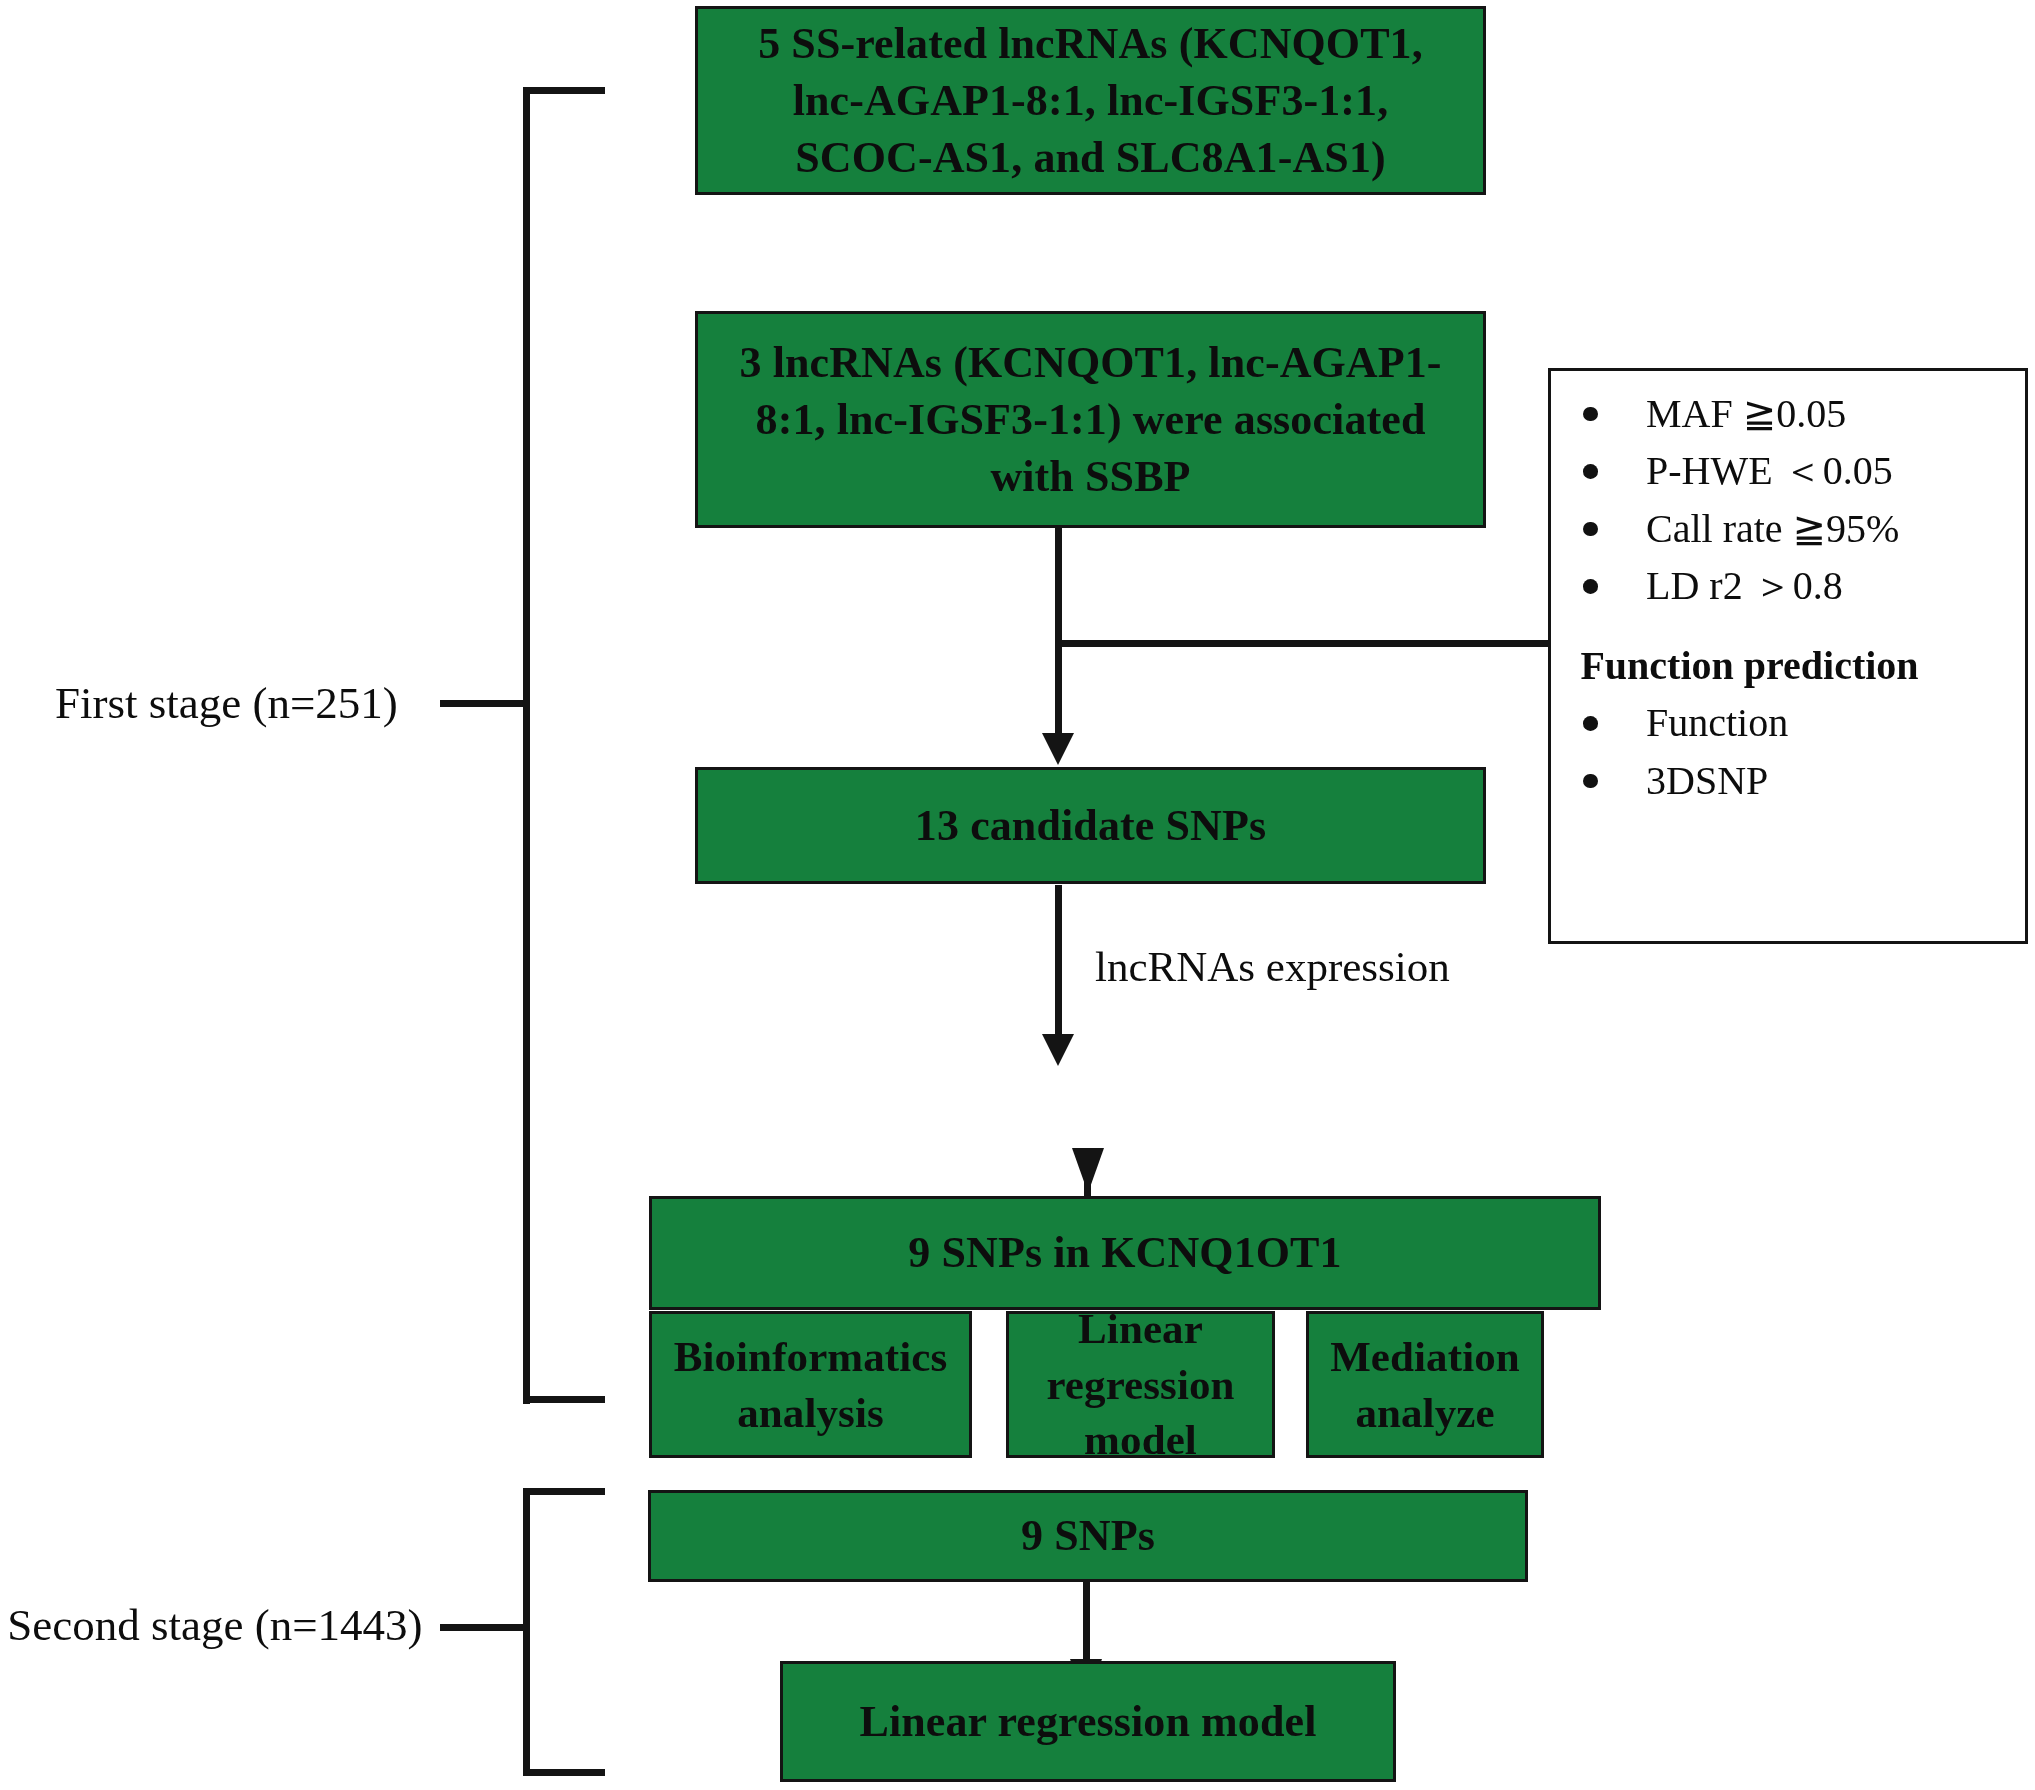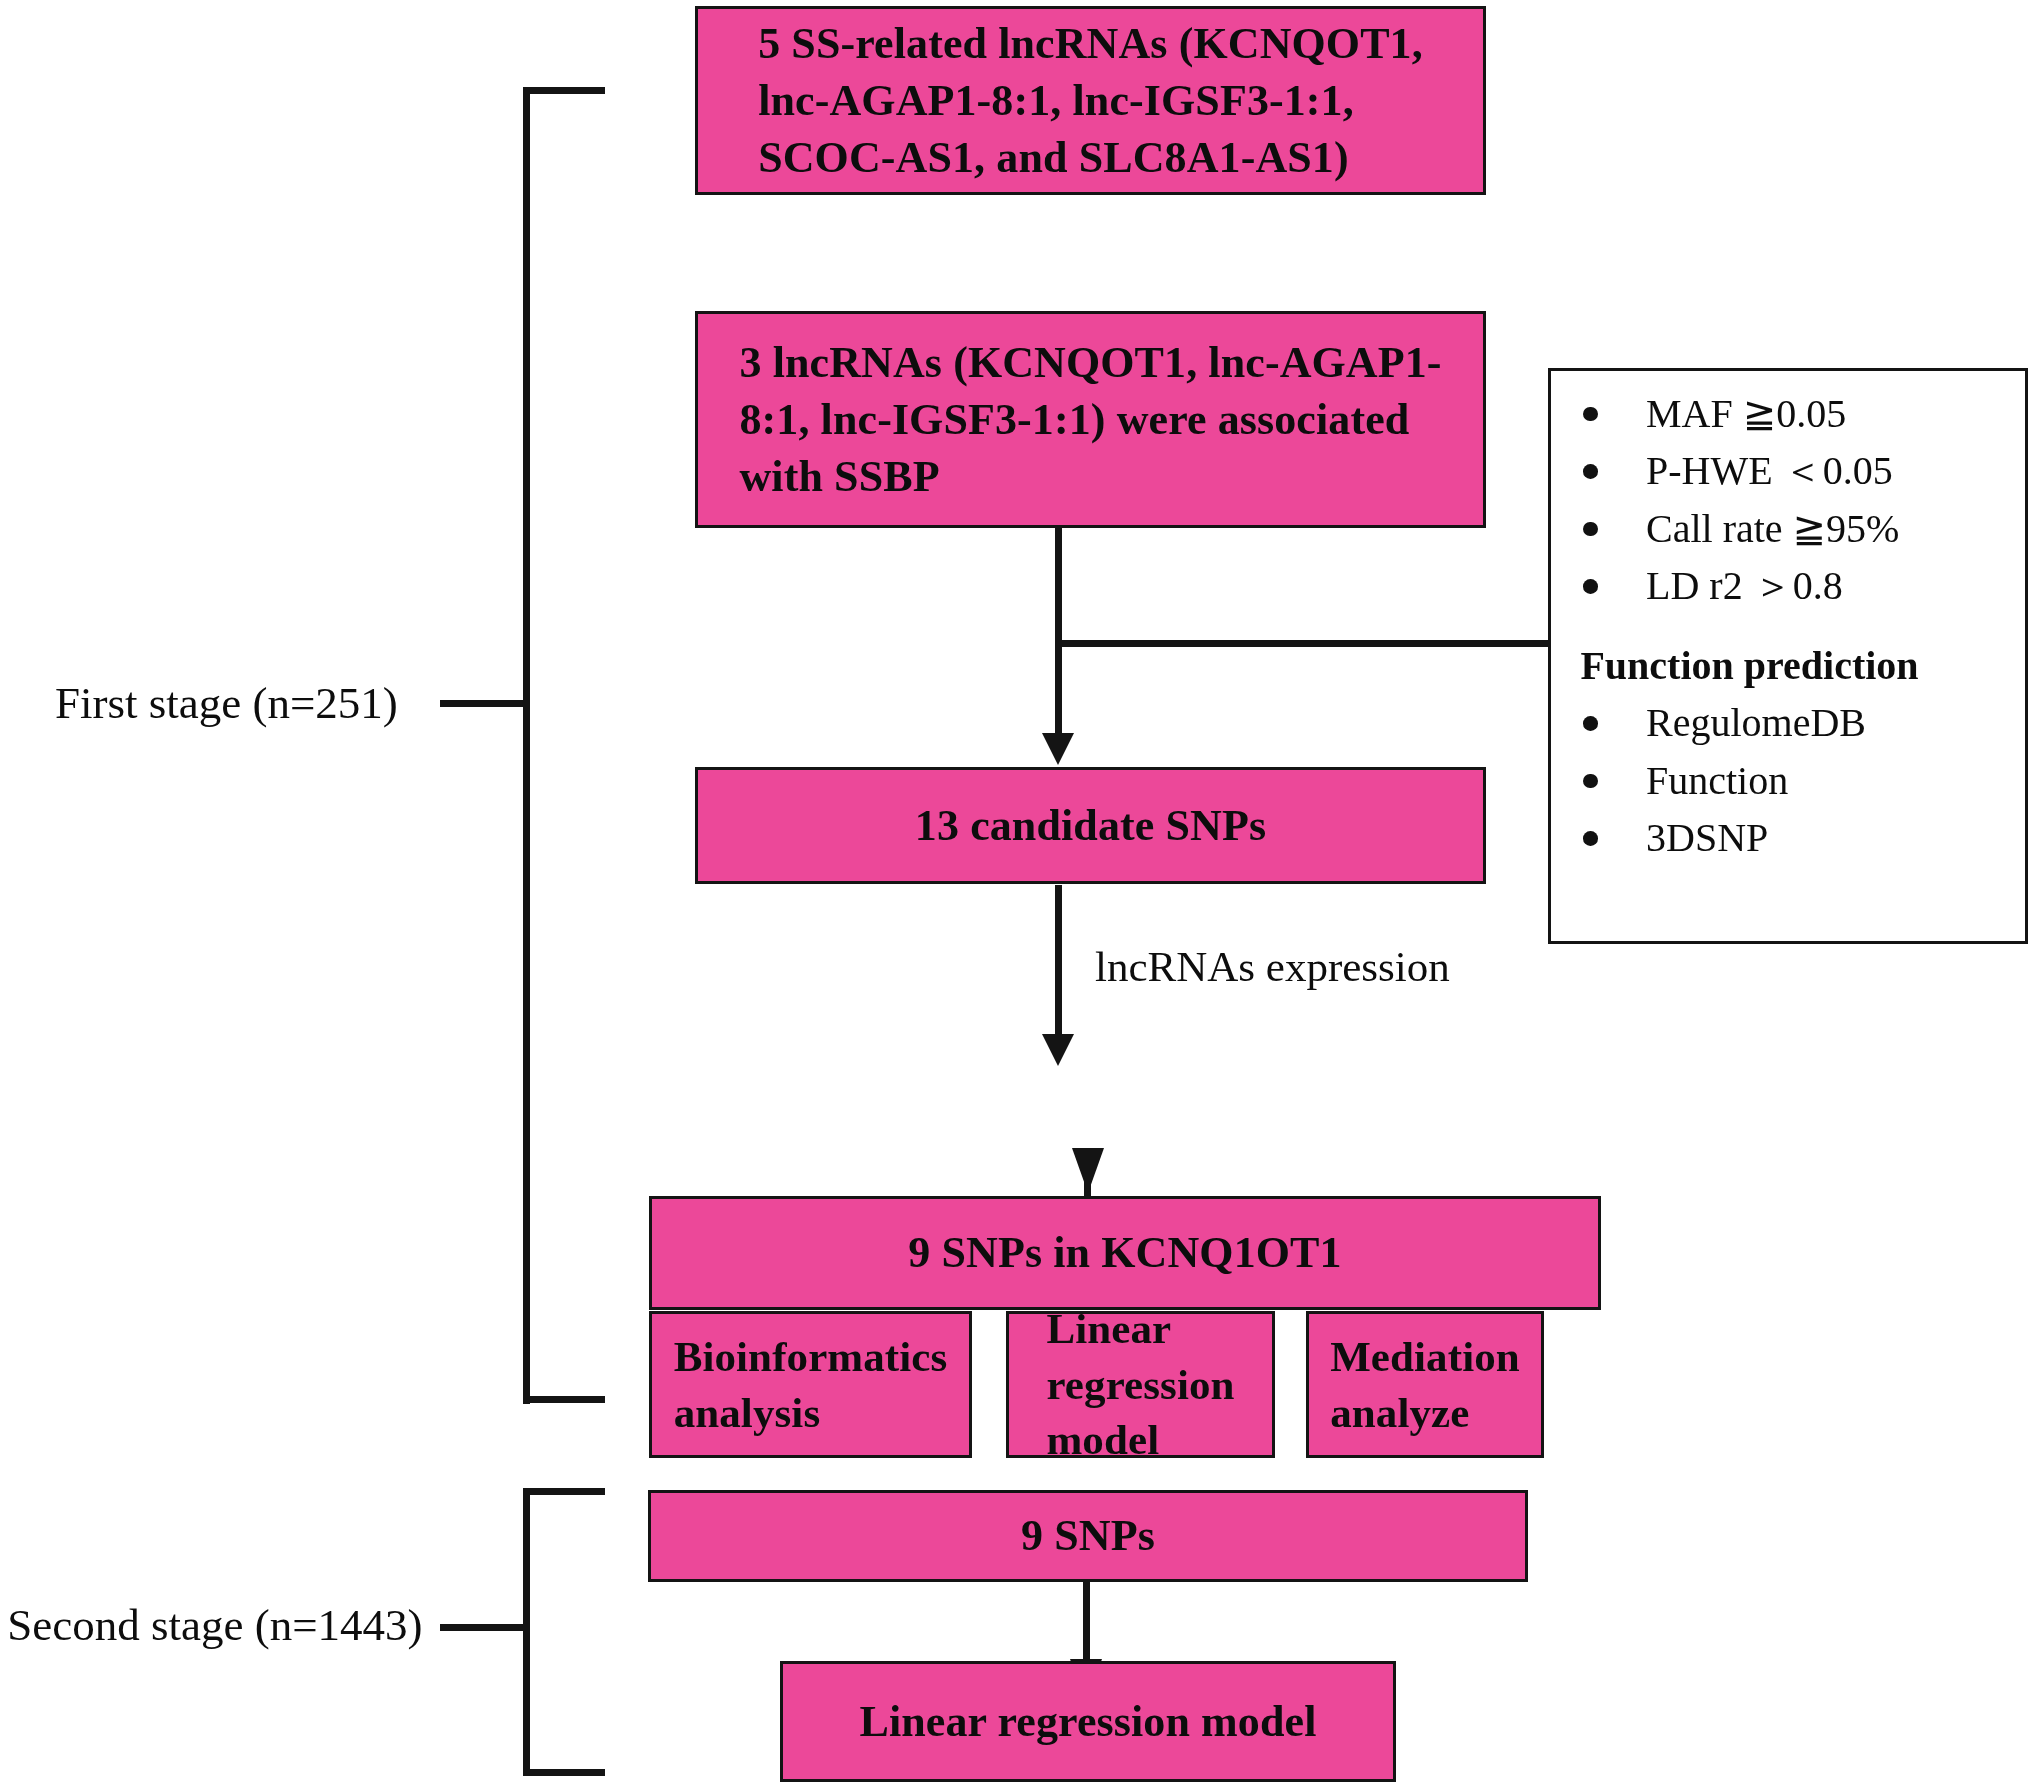--- a/index.html
+++ b/index.html
@@ -13,24 +13,25 @@
     height: 1790px;
     background: #ffffff;
     font-family: "Liberation Serif", "DejaVu Serif", serif;
     color: #0d0d0d;
     overflow: hidden;
   }
   .box {
     position: absolute;
     box-sizing: border-box;
     border: 3.7px solid #141414;
-    background: #ec4899;
+    background: #15803d;
     display: flex;
     align-items: center;
     justify-content: center;
+    text-align: center;
     font-weight: 700;
     line-height: 1.30;
     letter-spacing: 0.1px;
   }
   .box .txt { display: block; padding: 0 10.3px; white-space: pre-line; }
 
   .hline {
     position: absolute;
     background: #141414;
   }
@@ -143,24 +144,20 @@
       </li>
       <li>
         <span class="bullet"></span>
         <span>LD r2 ＞0.8</span>
       </li>
     </ul>
     <div class="crit-heading">Function prediction</div>
     <ul class="crit-list">
       <li>
         <span class="bullet"></span>
-        <span>RegulomeDB</span>
-      </li>
-      <li>
-        <span class="bullet"></span>
         <span>Function</span>
       </li>
       <li>
         <span class="bullet"></span>
         <span>3DSNP</span>
       </li>
     </ul>
   </div>
 
   <div class="box" style="left:695px; top:767px; width:791px; height:117px; font-size:44px;">

